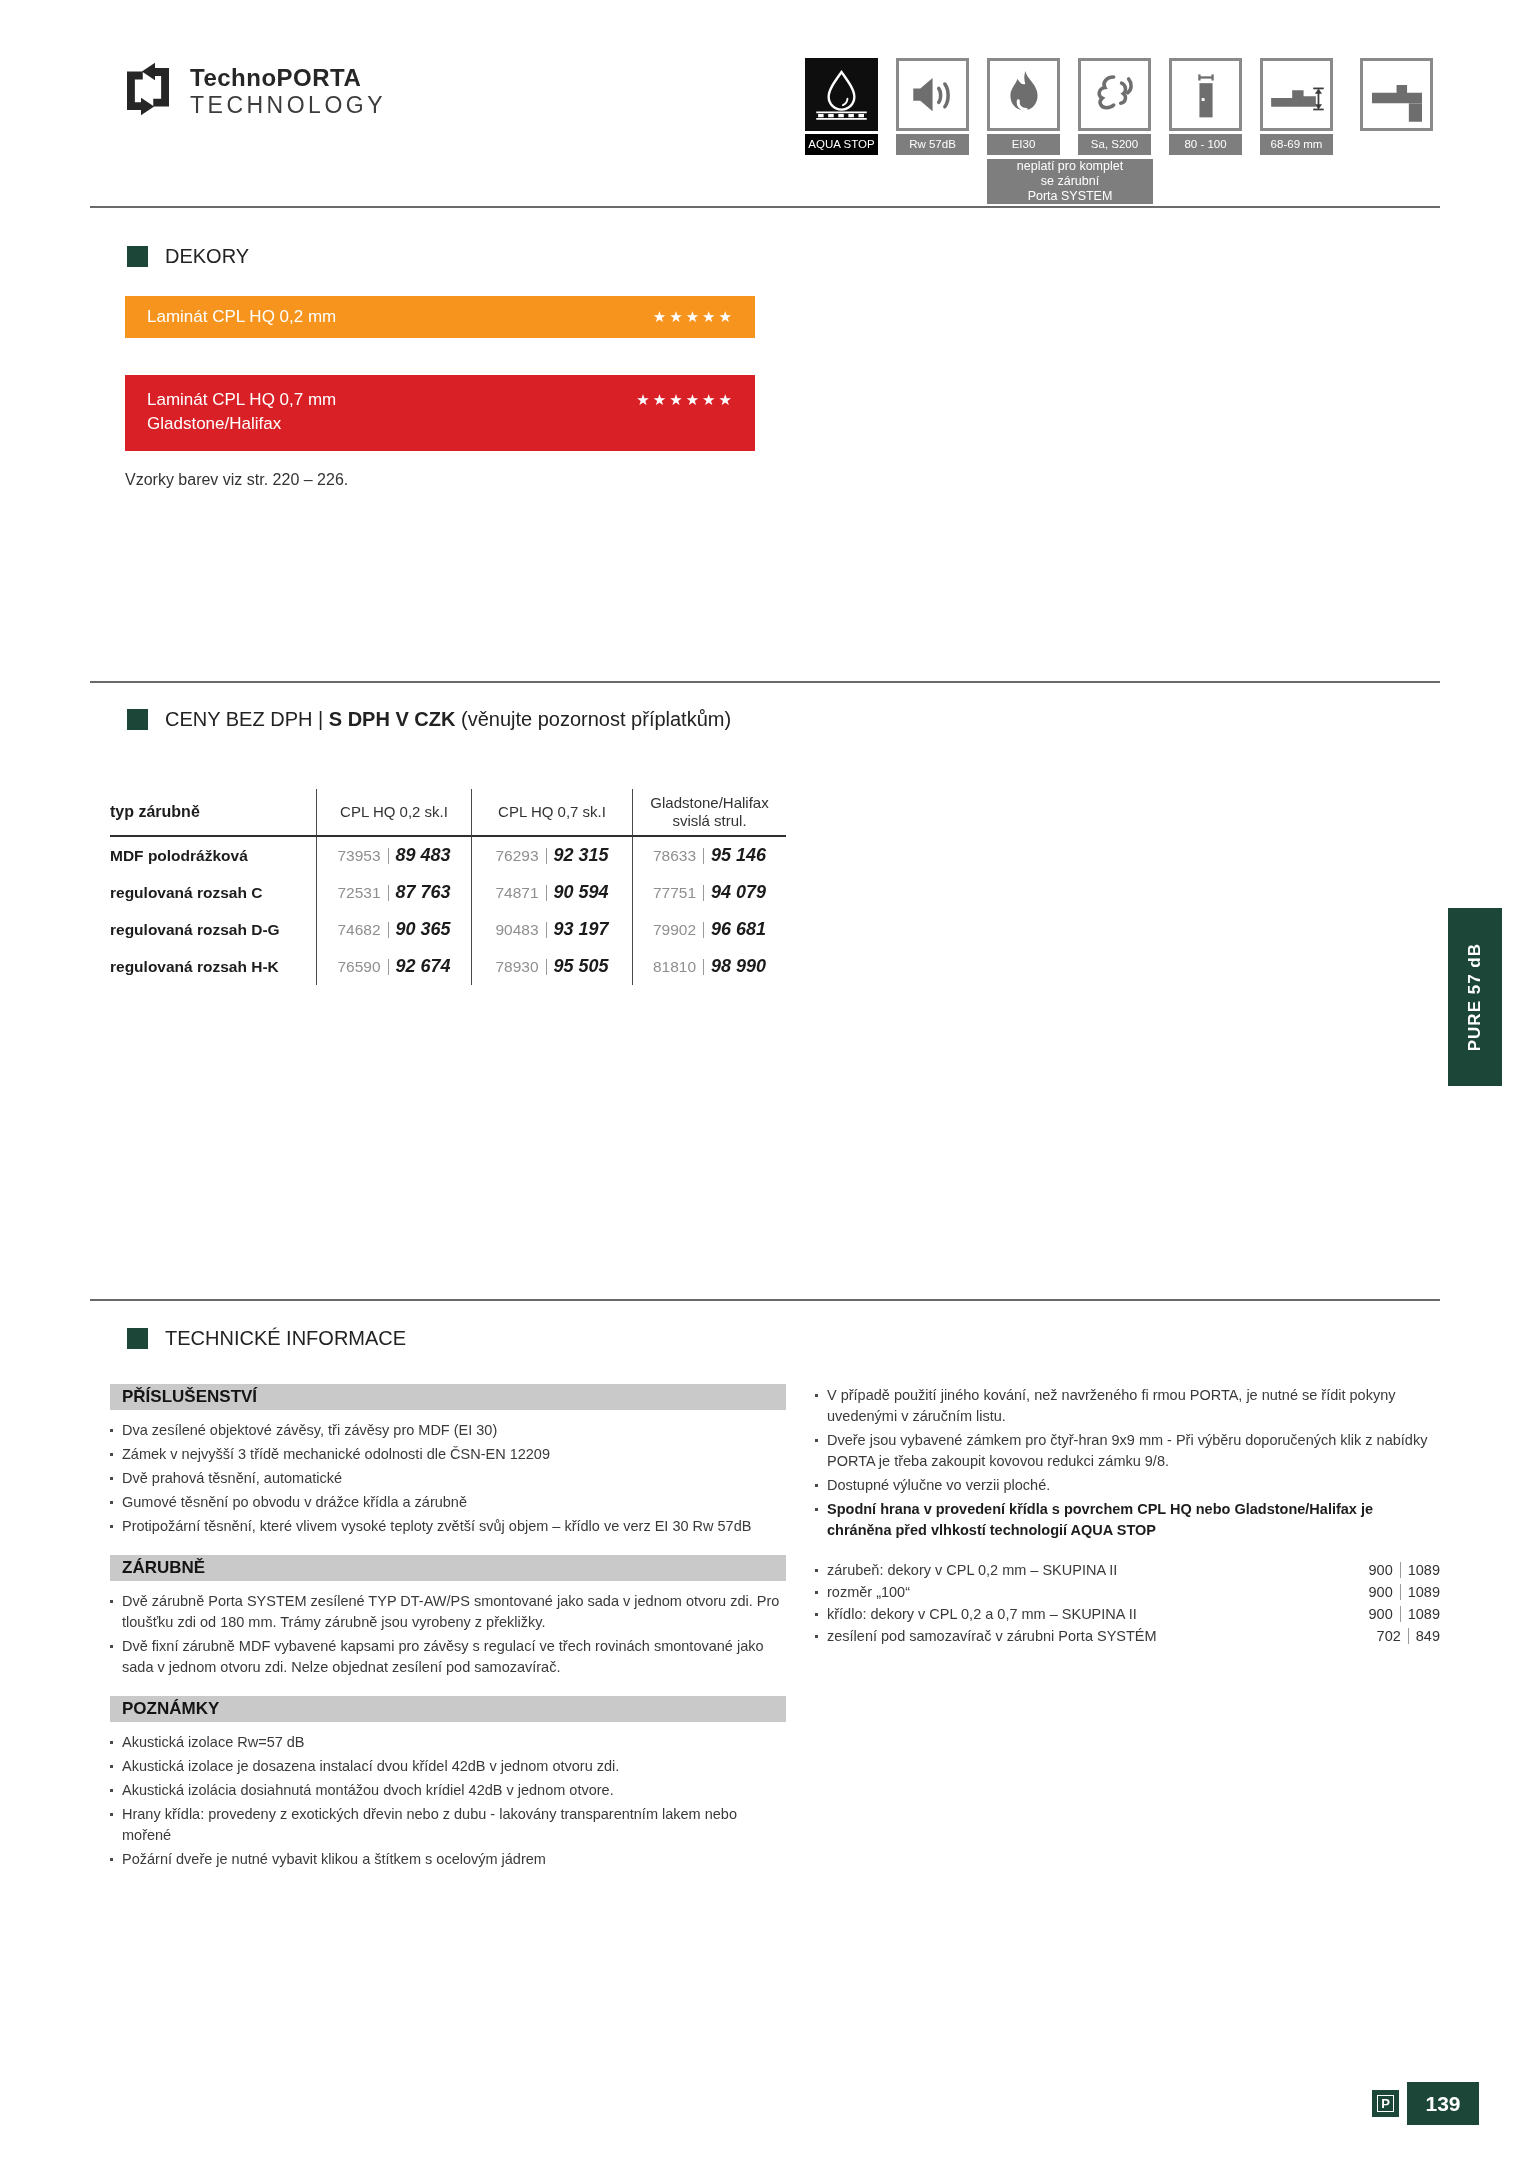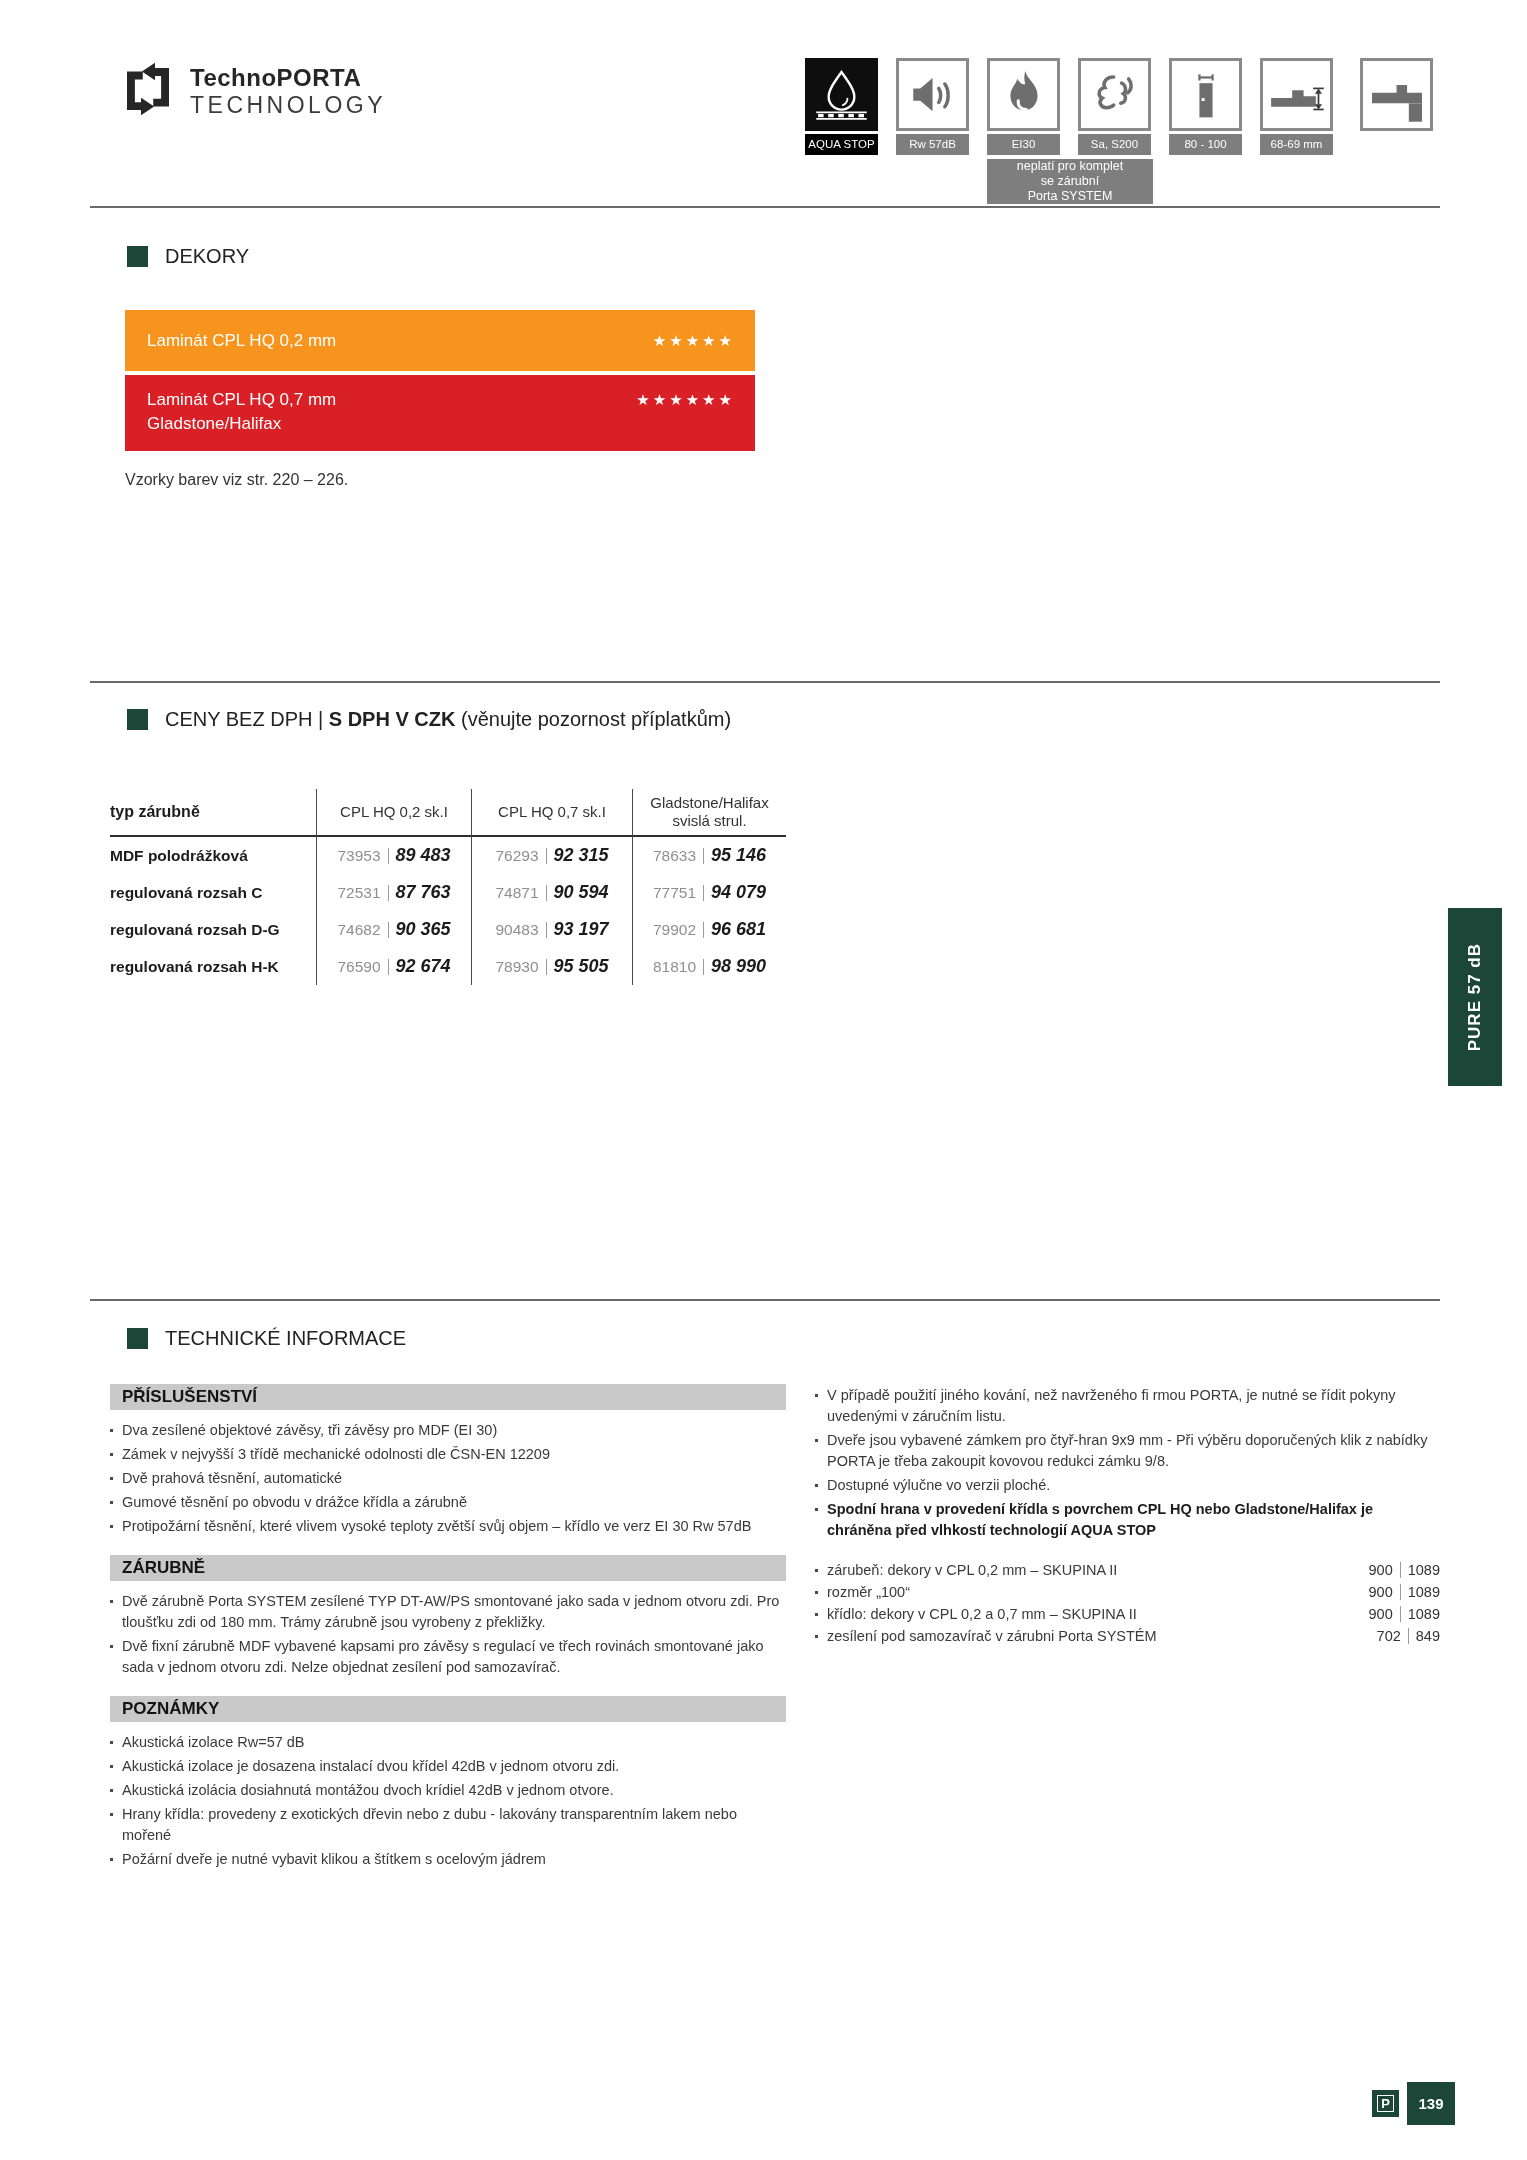--- a/index.html
+++ b/index.html
@@ -74,21 +74,21 @@
   .blist li.bold{font-weight:bold;color:#1d1d1d;}
   .sur-list{list-style:none;}
   .sur-list li{display:flex;gap:9px;font-size:14.5px;line-height:22px;color:var(--body);}
   .sur-list li .dot{width:3px;height:3px;background:#4a4a4a;margin-top:10px;flex:none;}
   .sur-text{flex:1;}
   .sur-price{white-space:nowrap;color:#333;}
 
   
   .plogo{left:1372px;top:2090px;width:27px;height:27px;background:var(--green);display:flex;align-items:center;justify-content:center;}
   .plogo span{border:1.5px solid #fff;color:#fff;font-weight:bold;font-size:13px;width:17px;height:17px;display:flex;align-items:center;justify-content:center;}
-  .pagenum{left:1407px;top:2082px;width:48px;height:43px;background:var(--green);color:#fff;font-weight:bold;font-size:15px;display:flex;align-items:center;justify-content:center;}
+  .pagenum{left:1407px;top:2082px;width:72px;height:43px;background:var(--green);color:#fff;font-weight:bold;font-size:21px;display:flex;align-items:center;justify-content:center;}
 </style>
 </head>
 <body>
 
 <div class="page">
 
   <div class="abs logo">
     <span>
       <svg viewBox="0 0 64 64" width="56" height="62">
         <g fill="#262626">
@@ -189,21 +189,21 @@
 se zárubní
 Porta SYSTEM</div>
 
   <div class="abs rule" style="top:206px"></div>
 
   <div class="abs sec" style="left:127px;top:245px">
     <span class="sec-sq"></span>
     <span class="sec-title">DEKORY</span>
   </div>
   <div id="decor-bars">
-      <div class="abs decor-bar" style="top: 310px; height: 61px; background: rgb(246, 148, 29); align-items: center;">
+      <div class="abs decor-bar" style="top: 296px; height: 42px; background: rgb(246, 148, 29); align-items: center;">
         <div class="txt">Laminát CPL HQ 0,2 mm</div>
         <div class="stars">★★★★★</div>
       </div>
       <div class="abs decor-bar" style="top: 375px; height: 76px; background: rgb(217, 32, 38); align-items: flex-start; padding-top: 13px;">
         <div class="txt">Laminát CPL HQ 0,7 mm<div>Gladstone/Halifax</div></div>
         <div class="stars">★★★★★★</div>
       </div>
     </div>
   <div class="abs decor-note">Vzorky barev viz str. 220 – 226.</div>
 

